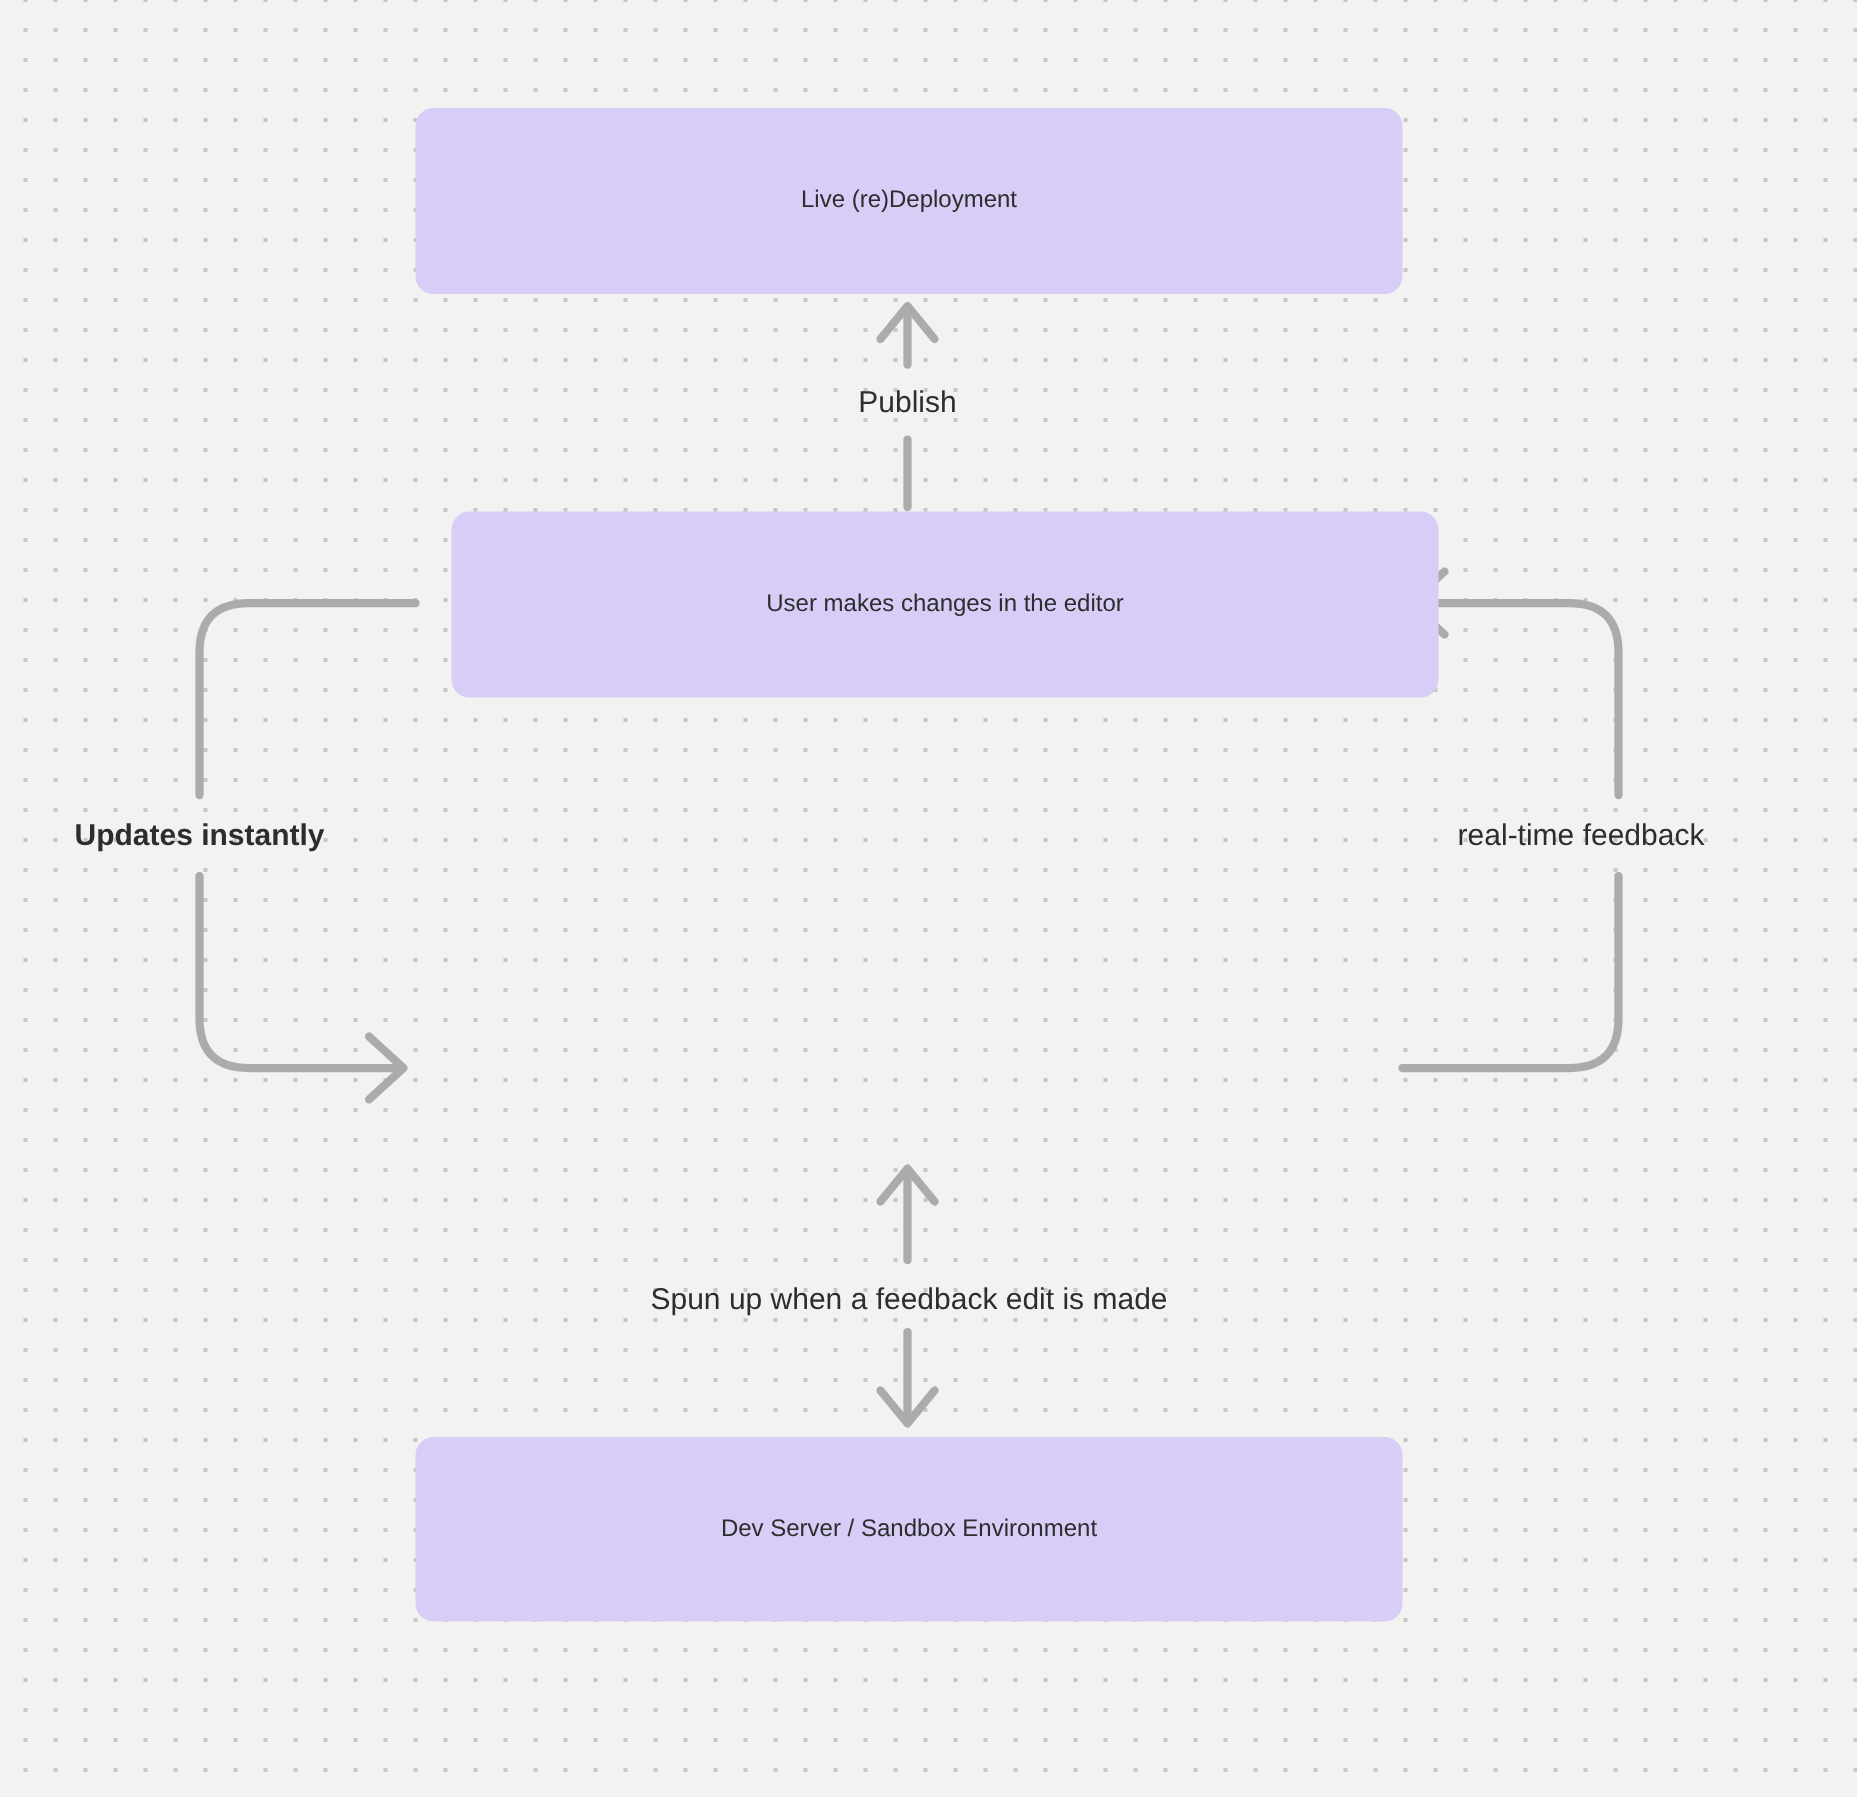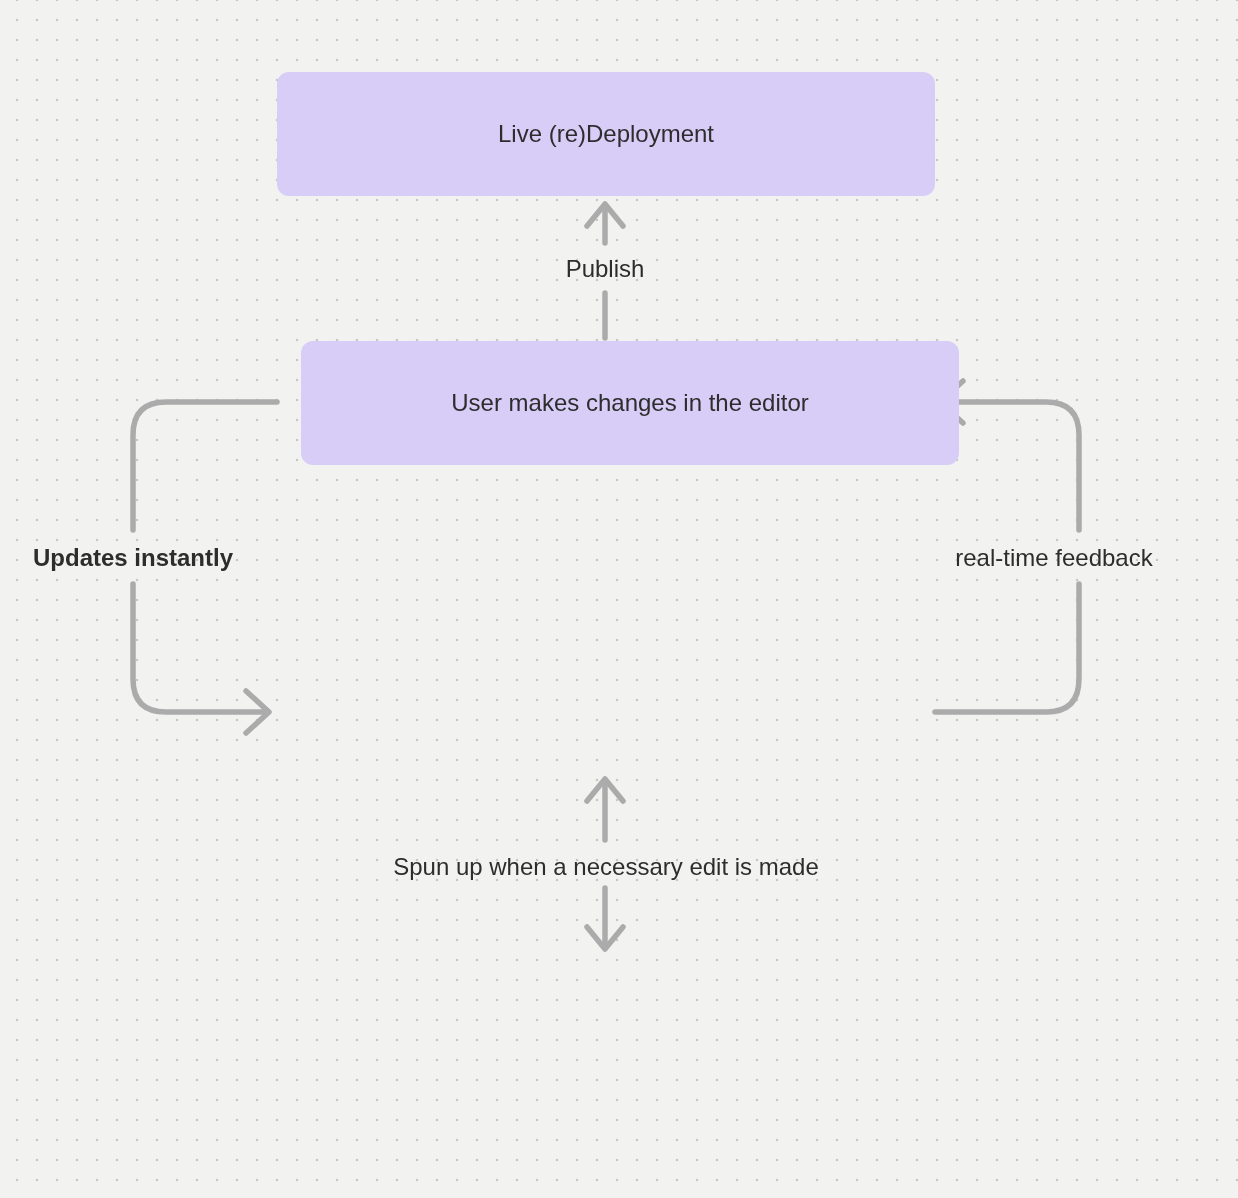--- a/index.html
+++ b/index.html
@@ -40,32 +40,32 @@
     position: absolute;
     left: 277px;
     width: 658px;
     height: 124px;
     background: var(--node-fill, #d7cdf6);
     border-radius: 12px;
     display: flex;
     align-items: center;
     justify-content: center;
     text-align: center;
-    font-size: 24px;
+    font-size: 16px;
     color: var(--text, #2d2d2d);
   }
   .node-1 { top: 72px; }
   .node-2 { top: 341px; margin-left: 24px; }
   .node-3 { top: 650px; height: 123px; }
   .node-4 { top: 958px; height: 123px; }
   .edge-label {
     position: absolute;
     transform: translate(-50%, -50%);
     white-space: nowrap;
-    font-size: 24px;
+    font-size: 20px;
     color: var(--text, #2d2d2d);
   }
   .label-publish      { left: 605px;  top: 269px; }
   .label-updates      { left: 133px;  top: 558px; font-weight: bold; }
   .label-feedback     { left: 1054px; top: 558px; }
   .label-spun-up      { left: 606px;  top: 867px; }
 </style>
 </head>
 <body>
 
@@ -101,19 +101,22 @@
 
   <div class="node node-1">
     <span>Live (re)Deployment</span>
   </div>
 
   <div class="node node-2">
     <span>User makes changes in the editor</span>
   </div>
 
 
+  <div class="node node-4">
+    <span>Dev Server / Sandbox Environment</span>
+  </div>
 
   <div class="edge-label label-publish">Publish</div>
   <div class="edge-label label-updates">Updates instantly</div>
   <div class="edge-label label-feedback">real-time feedback</div>
-  <div class="edge-label label-spun-up">Spun up when a necessary edit is made</div>
+  <div class="edge-label label-spun-up">Spun up when a feedback edit is made</div>
 
 </div>
 
 </body></html>

